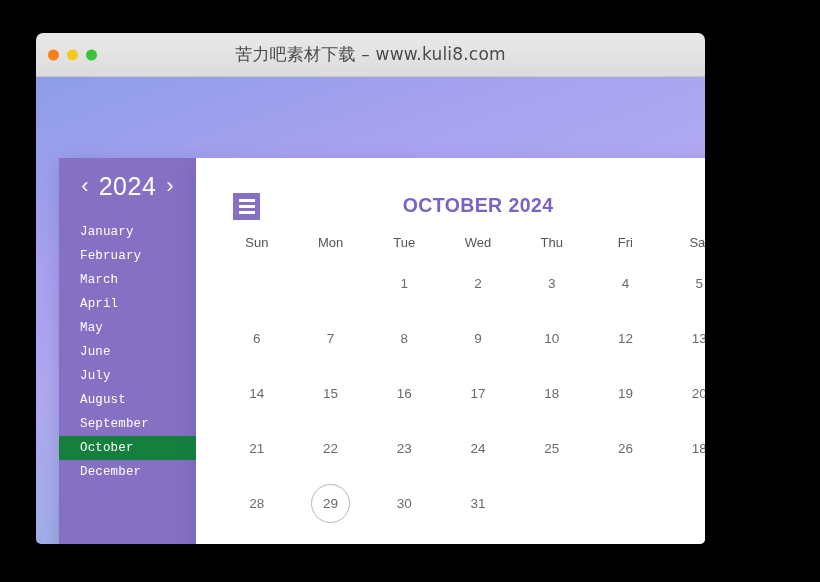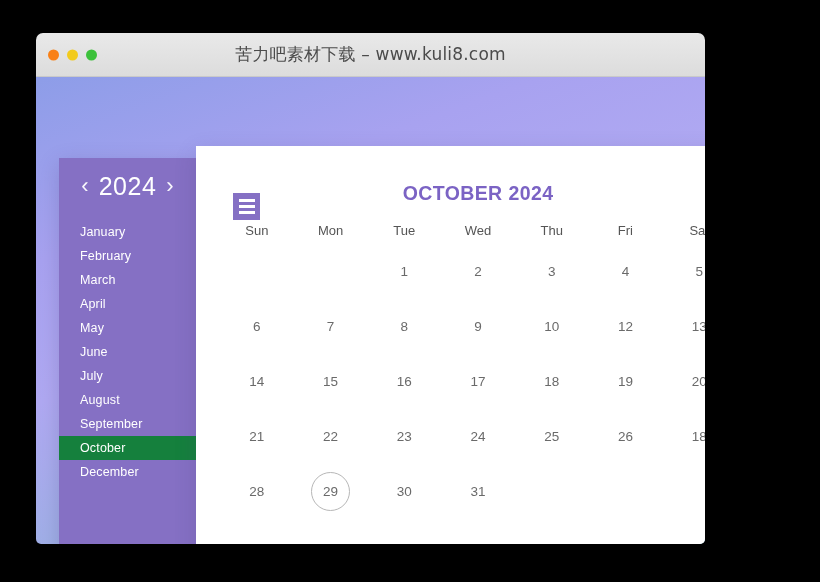--- a/index.html
+++ b/index.html
@@ -78,21 +78,21 @@
         #b0a9f2 46%,
         #9fb0e6 68%,
         #8fbfe0 88%,
         #8cc3e0 100%);
   }
 
   
   .card {
     position: absolute;
     left: 160px;
-    top: 69px;
+    top: 81px;
     width: 564px;
     height: 415px;
     background: #ffffff;
     box-shadow: 0 6px 20px rgba(60, 50, 110, 0.18);
   }
 
   .sidebar {
     position: absolute;
     left: 23px;
     top: 81px;
@@ -122,20 +122,21 @@
     font-size: 25px;
     font-weight: 400;
     letter-spacing: 0.5px;
     color: #ffffff;
   }
 
   .month-list {
     list-style: none;
     margin: 6px 0 0 0;
     padding: 0;
+    font-family: Liberation Mono, monospace;
   }
   .month-item {
     height: 24px;
     line-height: 24px;
     padding-left: 21px;
     font-size: 12.5px;
     color: #ffffff;
     letter-spacing: 0.15px;
   }
   .month-item.active {

